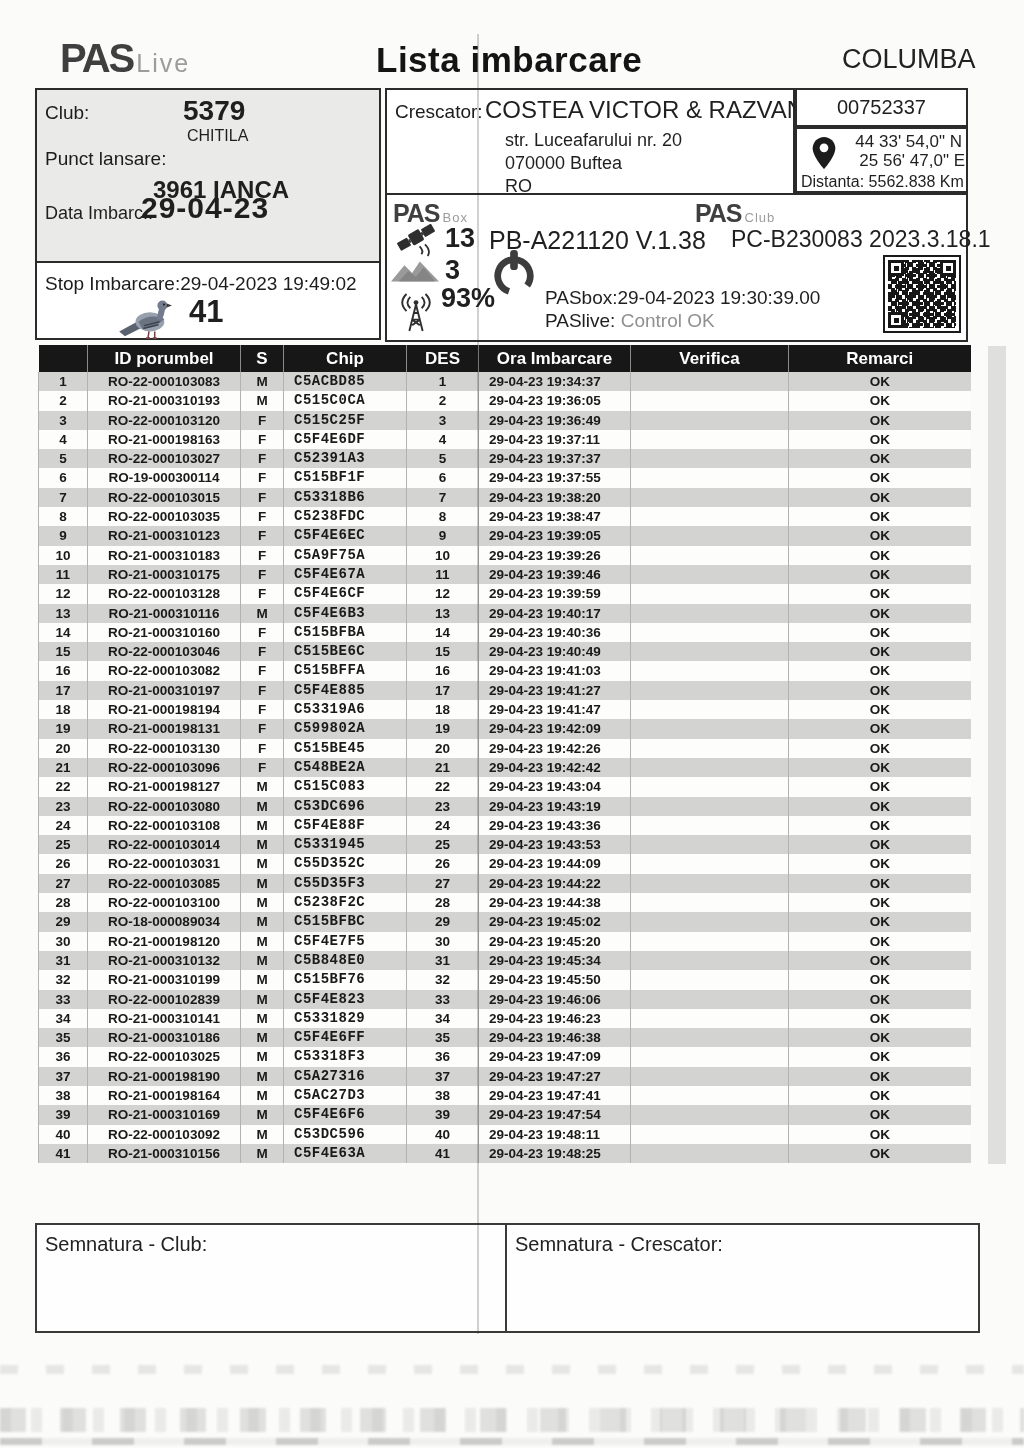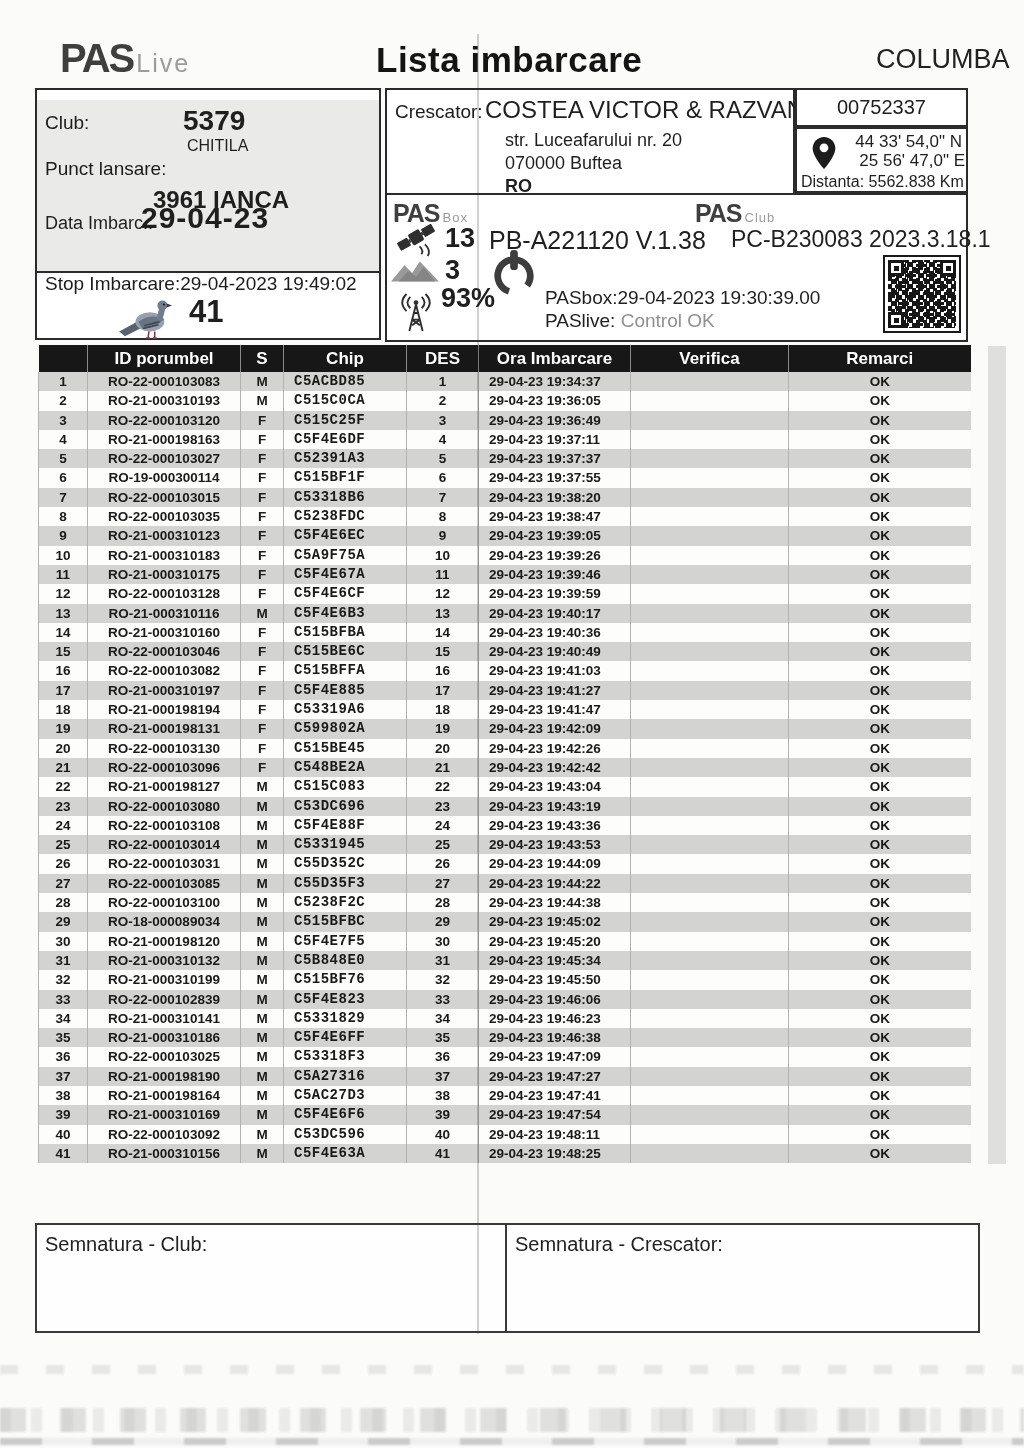--- a/index.html
+++ b/index.html
@@ -6,47 +6,47 @@
   html,body { width:1024px; height:1448px; overflow:hidden; }
   body { background:#fbfbfa; font-family:"Liberation Sans", sans-serif; color:#1f1f1f; }
   .page { position:relative; width:1024px; height:1448px; }
   .abs { position:absolute; }
 
   
   .logo { left:60px; top:36px; white-space:nowrap; }
   .logo-pas { font-size:40px; font-weight:800; color:#3f3f3f; letter-spacing:-2px; }
   .logo-suffix { font-size:25px; color:#9c9c9c; letter-spacing:2px; margin-left:3px; }
   .title { left:376px; top:40px; font-size:35px; font-weight:bold; letter-spacing:.5px; color:#141414; }
-  .columba { left:876px; top:44px; font-size:27px; color:#222; }
+  .columba { left:842px; top:44px; font-size:27px; color:#222; }
 
   .box { position:absolute; border:2px solid #2b2b2b; }
 
   
   .club-box { left:35px; top:88px; width:346px; height:252px; background:#fff; }
-  .club-gray { position:absolute; left:0; top:10px; width:100%; height:173px; background:#eaeae8; border-bottom:2px solid #2b2b2b; }
+  .club-gray { position:absolute; left:0; top:0; width:100%; height:173px; background:#eaeae8; border-bottom:2px solid #2b2b2b; }
   .lbl { font-size:19px; color:#1c1c1c; white-space:nowrap; }
   .club-lbl { left:8px; top:12px; }
   .club-num { left:146px; top:5px; font-size:28px; font-weight:bold; }
   .club-name { left:150px; top:37px; font-size:16px; }
   .launch-lbl { left:8px; top:58px; }
   .launch-val { left:116px; top:86px; font-size:24px; font-weight:bold; }
   .date-lbl { left:8px; top:113px; font-size:18px; }
   .date-val { left:104px; top:101px; font-size:30px; font-weight:bold; letter-spacing:1px; }
   .start-line { left:8px; top:160px; }
   .stop-line { left:8px; top:183px; }
   .pigeon { left:80px; top:203px; }
   .pigeon-count { left:152px; top:204px; font-size:31px; font-weight:bold; }
 
   
   .breeder-box { left:385px; top:88px; width:410px; height:107px; background:#fff;padding-left:25px; }
   .breeder-lbl { left:8px; top:11px; }
   .breeder-name { left:98px; top:6px; font-size:24px; white-space:nowrap; }
   .addr1 { left:118px; top:40px; font-size:18px; }
   .addr2 { left:118px; top:63px; font-size:18px; }
-  .addr3 { left:118px; top:86px; font-size:18px;font-weight:bold; }
+  .addr3 { left:118px; top:86px; font-size:18px; }
 
   
   .id-box { left:795px; top:88px; width:173px; height:39px; text-align:center; font-size:20px; line-height:34px; background:#fff; }
   .loc-box { left:795px; top:127px; width:173px; height:66px; background:#fff; }
   .pin { left:14px; top:7px; }
   .lat { right:4px; top:3px; font-size:17px; white-space:nowrap; }
   .lon { right:1px; top:22px; font-size:17px; white-space:nowrap; }
   .dist { left:4px; top:44px; font-size:16px; white-space:nowrap; }
 
   

